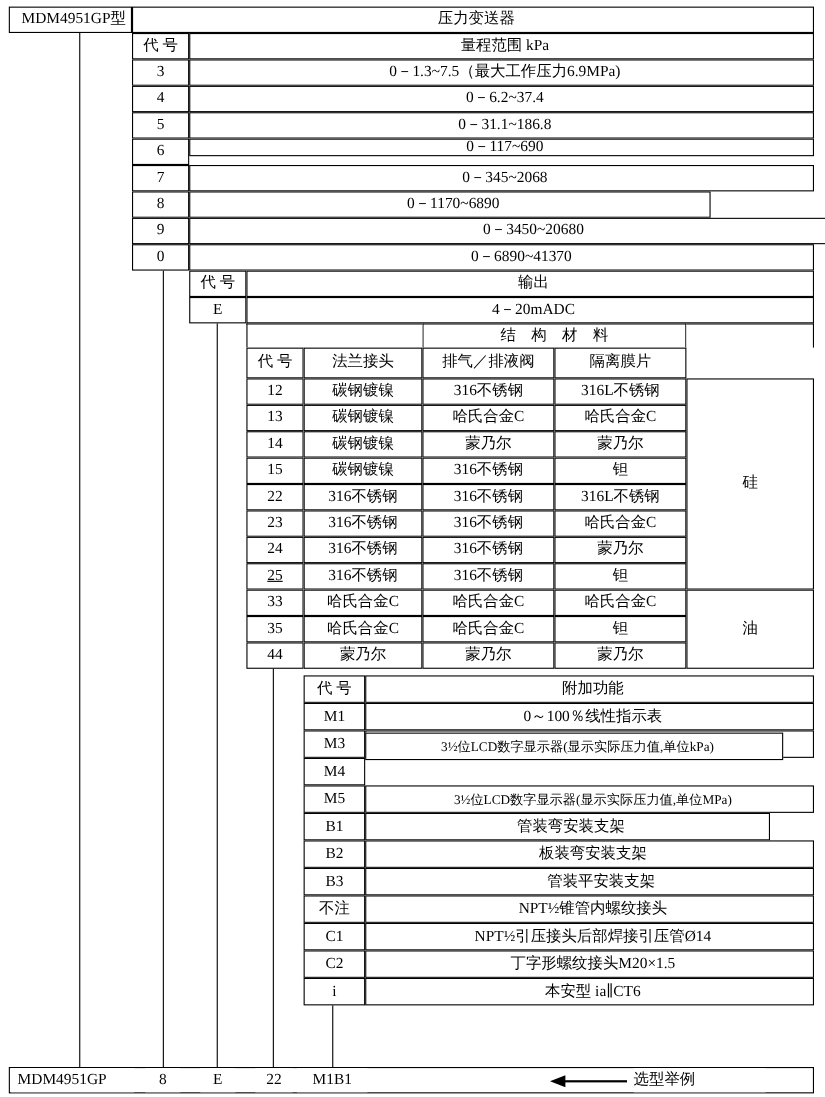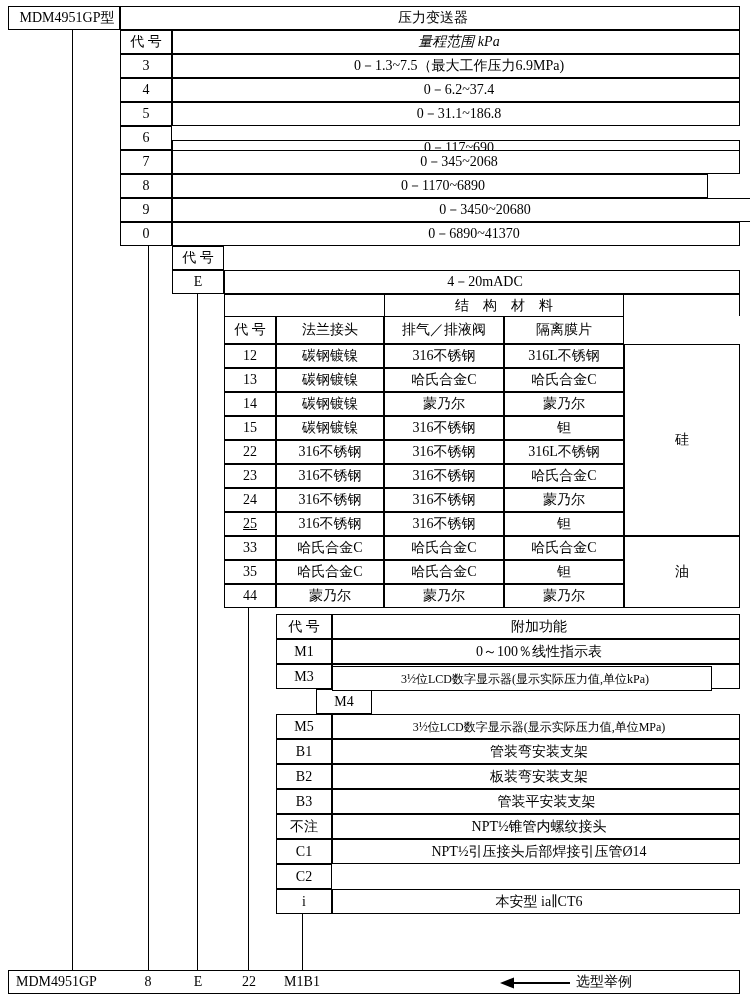--- a/index.html
+++ b/index.html
@@ -30,21 +30,21 @@
   <div class="cell left" style="left:8px;top:6px;width:112px;height:24px;">
       <span>MDM4951GP型</span>
     </div>
   <div class="cell left" style="left:120px;top:6px;width:620px;height:24px;">
       <span>压力变送器</span>
     </div>
 
   <div class="cell" style="left:120px;top:30px;width:52px;height:24px;">
       <span>代 号</span>
     </div>
-  <div class="cell left" style="left:172px;top:30px;width:568px;height:24px;font-style:italic;">
+  <div class="cell left" style="left:172px;top:30px;width:568px;height:24px;">
       <span>量程范围 kPa</span>
     </div>
 
   <div class="cell" style="left:120px;top:54px;width:52px;height:24px;">
       <span>3</span>
     </div>
   <div class="cell left" style="left:172px;top:54px;width:568px;height:24px;">
       <span>0－1.3~7.5（最大工作压力6.9MPa)</span>
     </div>
 
@@ -58,55 +58,58 @@
   <div class="cell" style="left:120px;top:102px;width:52px;height:24px;">
       <span>5</span>
     </div>
   <div class="cell left" style="left:172px;top:102px;width:568px;height:24px;">
       <span>0－31.1~186.8</span>
     </div>
 
   <div class="cell" style="left:120px;top:126px;width:52px;height:24px;">
       <span>6</span>
     </div>
-  <div class="cell left" style="left:172px;top:126px;width:568px;height:16px;margin-top:14px;">
+  <div class="cell left" style="left:172px;top:126px;width:568px;height:16px;">
       <span>0－117~690</span>
     </div>
 
   <div class="cell" style="left:120px;top:150px;width:52px;height:24px;">
       <span>7</span>
     </div>
   <div class="cell left" style="left:172px;top:150px;width:568px;height:24px;">
       <span>0－345~2068</span>
     </div>
 
   <div class="cell" style="left:120px;top:174px;width:52px;height:24px;">
       <span>8</span>
     </div>
-  <div class="cell left" style="left:172px;top:174px;width:536px;height:24px;">
+  <div class="cell left" style="left:172px;top:174px;width:474px;height:24px;">
       <span>0－1170~6890</span>
     </div>
 
   <div class="cell" style="left:120px;top:198px;width:52px;height:24px;">
       <span>9</span>
     </div>
   <div class="cell left" style="left:172px;top:198px;width:620px;height:24px;">
       <span>0－3450~20680</span>
     </div>
 
   <div class="cell" style="left:120px;top:222px;width:52px;height:24px;">
       <span>0</span>
     </div>
   <div class="cell left" style="left:172px;top:222px;width:568px;height:24px;padding-left:36px;">
       <span>0－6890~41370</span>
     </div>
 
   <div class="cell" style="left:172px;top:246px;width:52px;height:24px;">
       <span>代 号</span>
     </div>
+  <div class="cell left" style="left:224px;top:246px;width:516px;height:24px;">
+      <span>输出</span>
+    </div>
 
   <div class="cell" style="left:172px;top:270px;width:52px;height:24px;">
       <span>E</span>
     </div>
   <div class="cell left" style="left:224px;top:270px;width:516px;height:24px;">
       <span>4－20mADC</span>
     </div>
 
   <div class="cell" style="left:384px;top:294px;width:240px;height:22px;border-bottom:none;">
       <span>结　构　材　料</span>
@@ -292,38 +295,38 @@
       <span>0～100％线性指示表</span>
     </div>
 
   <div class="cell" style="left:276px;top:664px;width:56px;height:25px;">
       <span>M3</span>
     </div>
   <div class="cell left small" style="left:332px;top:664px;width:408px;height:25px;">
       <span>3½位LCD数字显示器(0~100% 显示)</span>
     </div>
 
-  <div class="cell" style="left:276px;top:689px;width:56px;height:25px;margin-left:40px;">
+  <div class="cell" style="left:276px;top:689px;width:56px;height:25px;">
       <span>M4</span>
     </div>
   <div class="cell left small" style="left:332px;top:666px;width:380px;height:25px;">
       <span>3½位LCD数字显示器(显示实际压力值,单位kPa)</span>
     </div>
 
   <div class="cell" style="left:276px;top:714px;width:56px;height:25px;">
       <span>M5</span>
     </div>
   <div class="cell left small" style="left:332px;top:714px;width:408px;height:25px;">
       <span>3½位LCD数字显示器(显示实际压力值,单位MPa)</span>
     </div>
 
   <div class="cell" style="left:276px;top:739px;width:56px;height:25px;">
       <span>B1</span>
     </div>
-  <div class="cell left" style="left:332px;top:739px;width:408px;height:25px;">
+  <div class="cell left" style="left:332px;top:739px;width:368px;height:25px;">
       <span>管装弯安装支架</span>
     </div>
 
   <div class="cell" style="left:276px;top:764px;width:56px;height:25px;">
       <span>B2</span>
     </div>
   <div class="cell left" style="left:332px;top:764px;width:408px;height:25px;">
       <span>板装弯安装支架</span>
     </div>
 
@@ -343,20 +346,23 @@
 
   <div class="cell" style="left:276px;top:839px;width:56px;height:25px;">
       <span>C1</span>
     </div>
   <div class="cell left" style="left:332px;top:839px;width:408px;height:25px;">
       <span>NPT½引压接头后部焊接引压管Ø14</span>
     </div>
 
   <div class="cell" style="left:276px;top:864px;width:56px;height:25px;">
       <span>C2</span>
+    </div>
+  <div class="cell left" style="left:332px;top:864px;width:408px;height:25px;">
+      <span>丁字形螺纹接头M20×1.5</span>
     </div>
 
   <div class="cell" style="left:276px;top:889px;width:56px;height:25px;">
       <span>i</span>
     </div>
   <div class="cell left" style="left:332px;top:889px;width:408px;height:25px;">
       <span>本安型 ia∥CT6</span>
     </div>
 
   <div class="vline" style="left:72px;top:30px;height:940px;"></div>

